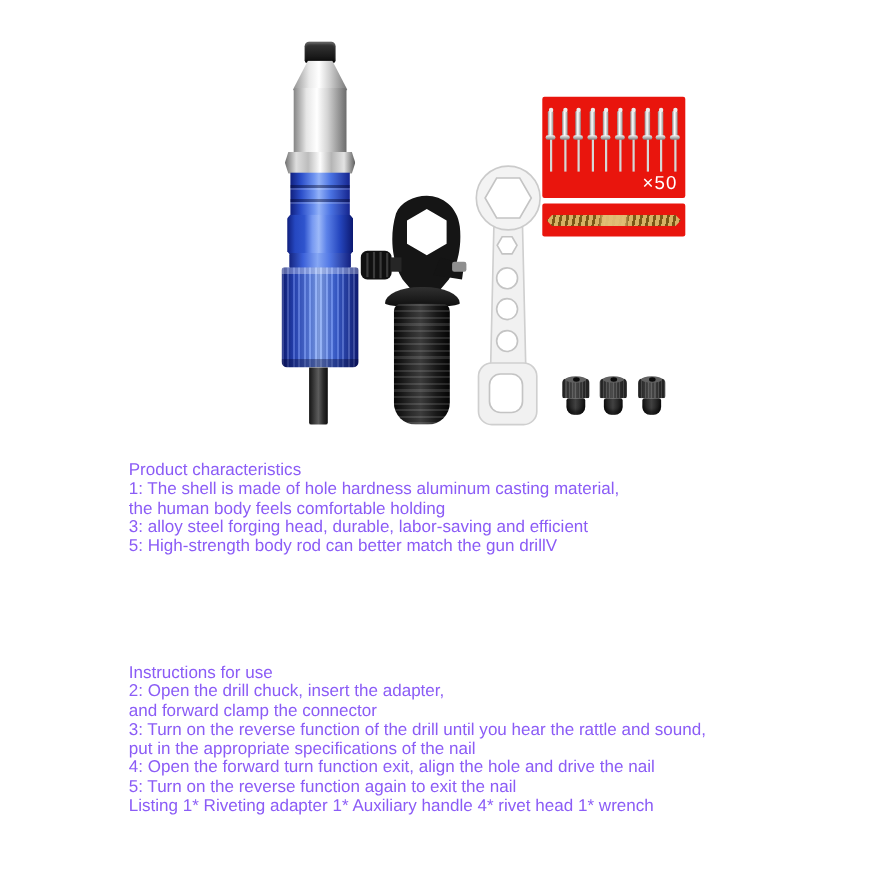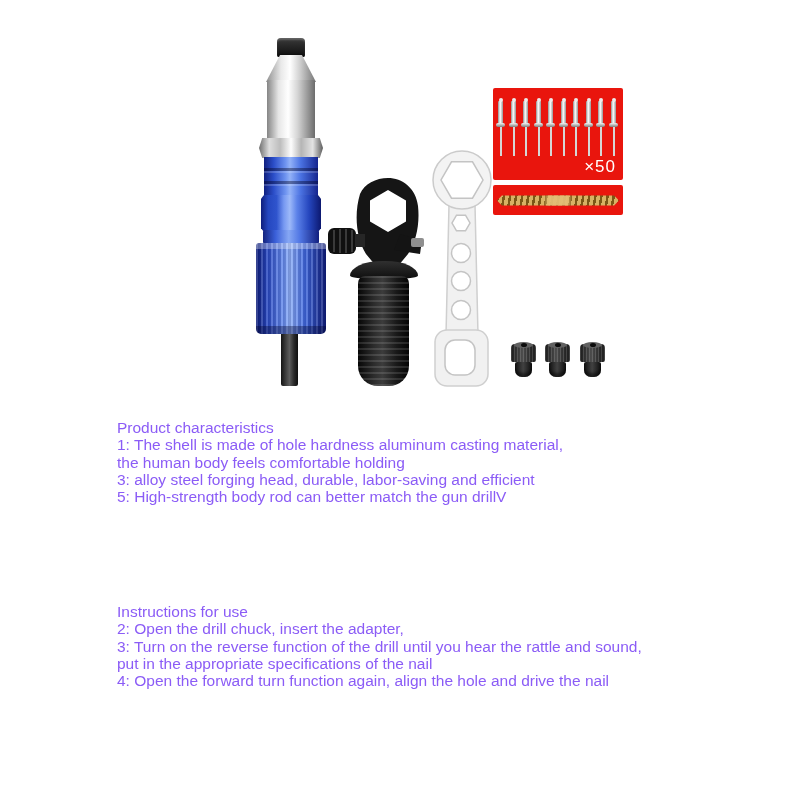--- a/index.html
+++ b/index.html
@@ -233,18 +233,21 @@
     <div>Product characteristics</div>
     <div>1: The shell is made of hole hardness aluminum casting material,</div>
     <div>the human body feels comfortable holding</div>
     <div>3: alloy steel forging head, durable, labor-saving and efficient</div>
     <div>5: High-strength body rod can better match the gun drillV</div>
   </div>
 
   <div class="abs textblock tb2">
     <div>Instructions for use</div>
     <div>2: Open the drill chuck, insert the adapter,</div>
+    <div>and forward clamp the connector</div>
     <div>3: Turn on the reverse function of the drill until you hear the rattle and sound,</div>
     <div>put in the appropriate specifications of the nail</div>
-    <div>4: Open the forward turn function again, align the hole and drive the nail</div>
+    <div>4: Open the forward turn function exit, align the hole and drive the nail</div>
+    <div>5: Turn on the reverse function again to exit the nail</div>
+    <div>Listing 1* Riveting adapter 1* Auxiliary handle 4* rivet head 1* wrench</div>
   </div>
 
 </div>
 
 </body></html>

